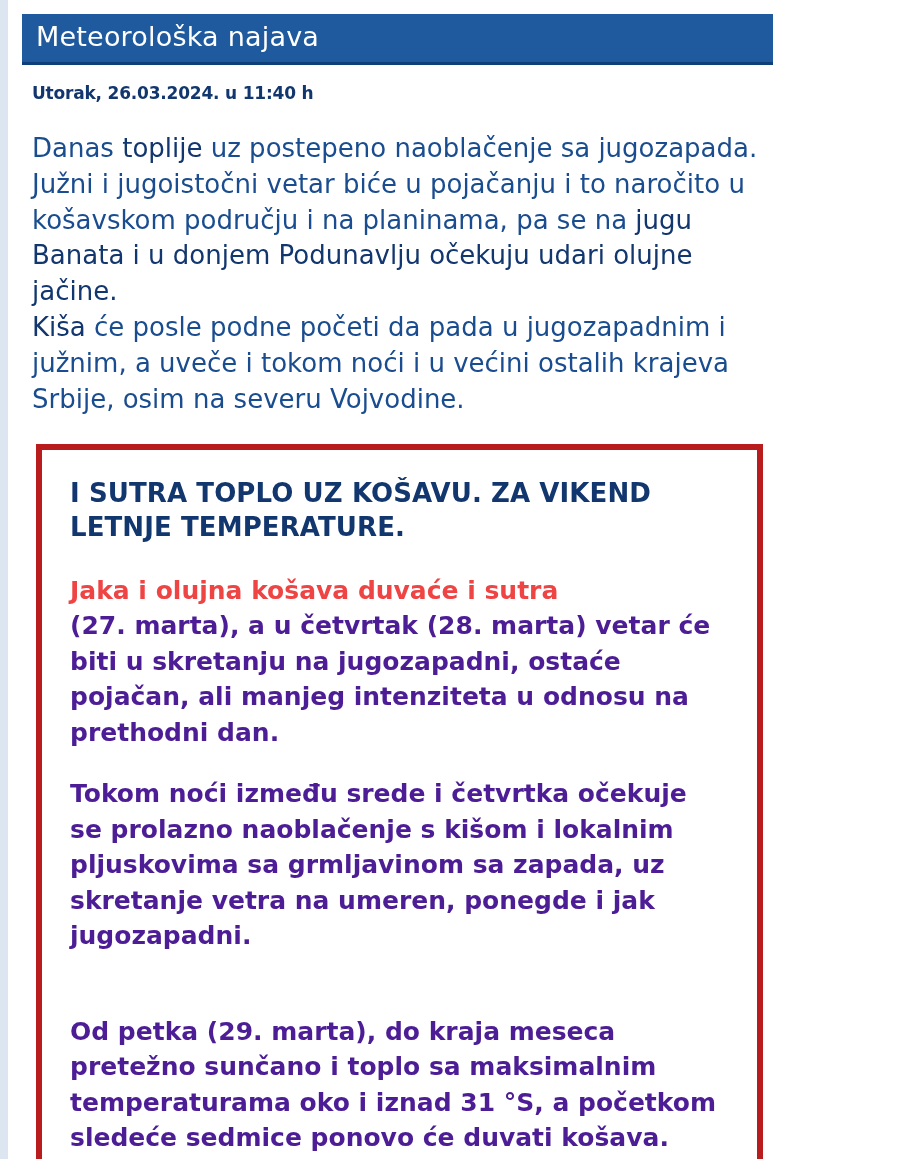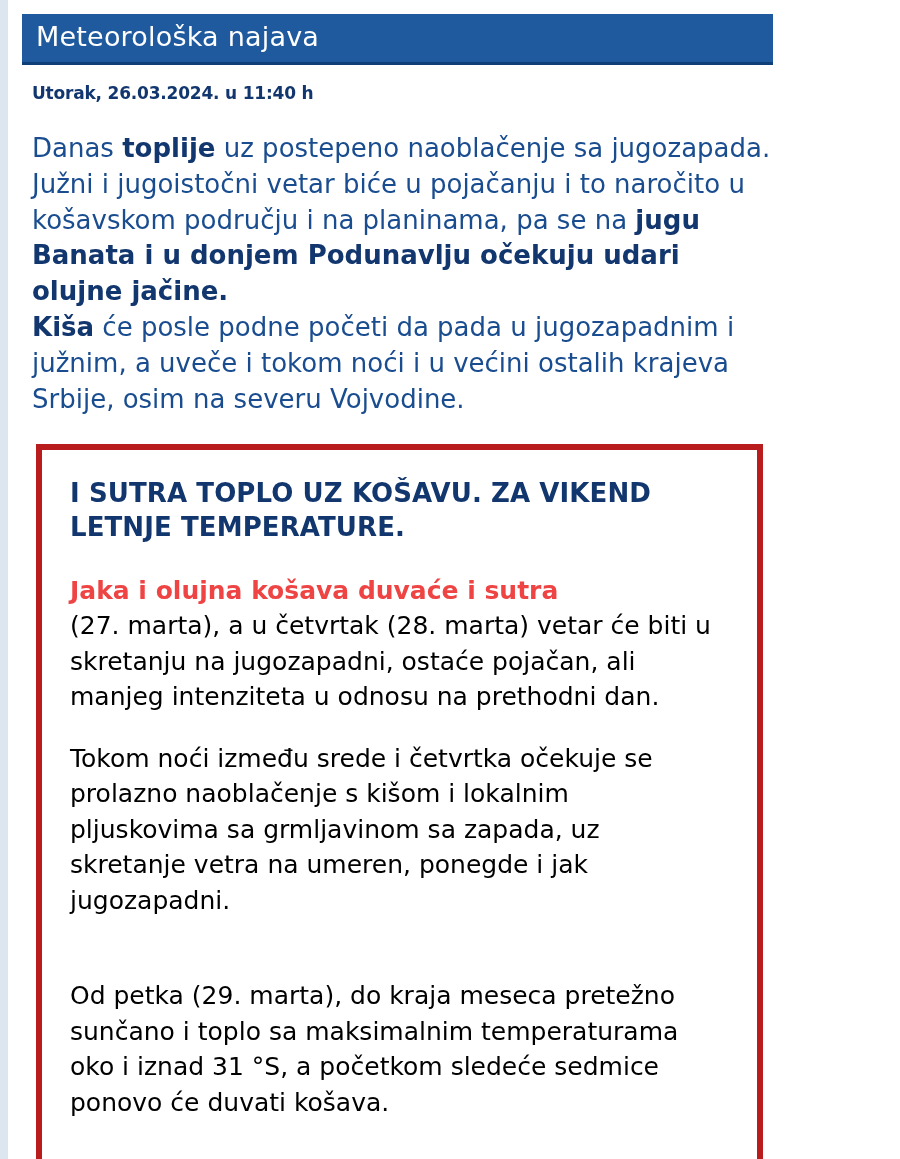--- a/index.html
+++ b/index.html
@@ -56,21 +56,21 @@
   }
   .intro {
     font-size: 26px;
     line-height: 1.38;
     color: #1a4d8f;
     margin: 0 0 26px 10px;
     max-width: 850px;
   }
   .intro b {
     color: #12366e;
-    font-weight: bold;
+    font-weight: normal;
   }
   .box {
     border: 6px solid #b91c1c;
     margin: 12px 10px 12px 14px;
     padding: 26px 40px 30px 28px;
     box-sizing: border-box;
   }
   .box-title {
     font-size: 26px;
     font-weight: bold;
@@ -82,22 +82,23 @@
   .box-sub {
     font-size: 25px;
     font-weight: bold;
     color: #ef4444;
     line-height: 1.35;
     margin: 0;
   }
   .box-p {
     font-size: 25px;
     line-height: 1.42;
-    color: #000000;
+    color: #4c1d95;
     margin: 4px 0 26px 0;
+    font-weight: bold;
   }
   .box-p.tight {
     margin-top: 0;
   }
   .spacer-lg {
     height: 30px;
   }
 </style>
 </head>
 <body>

